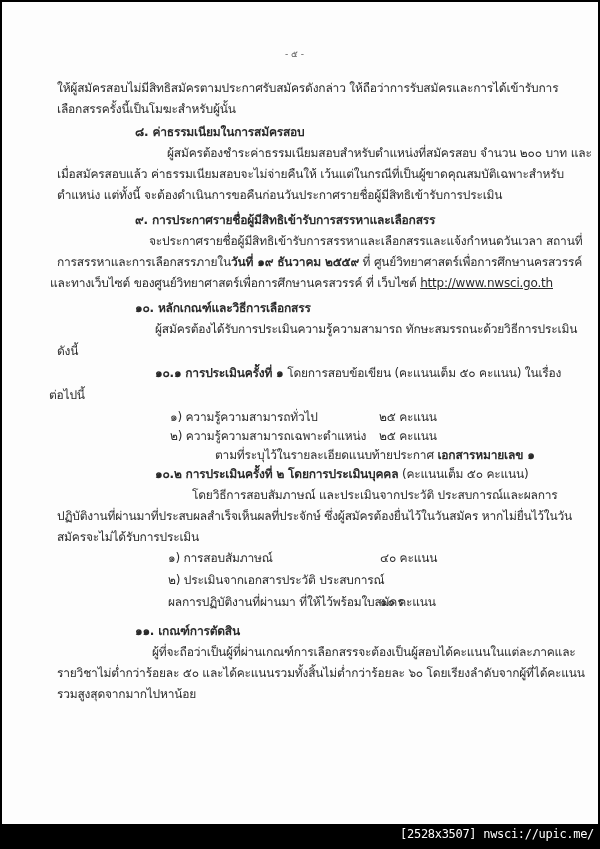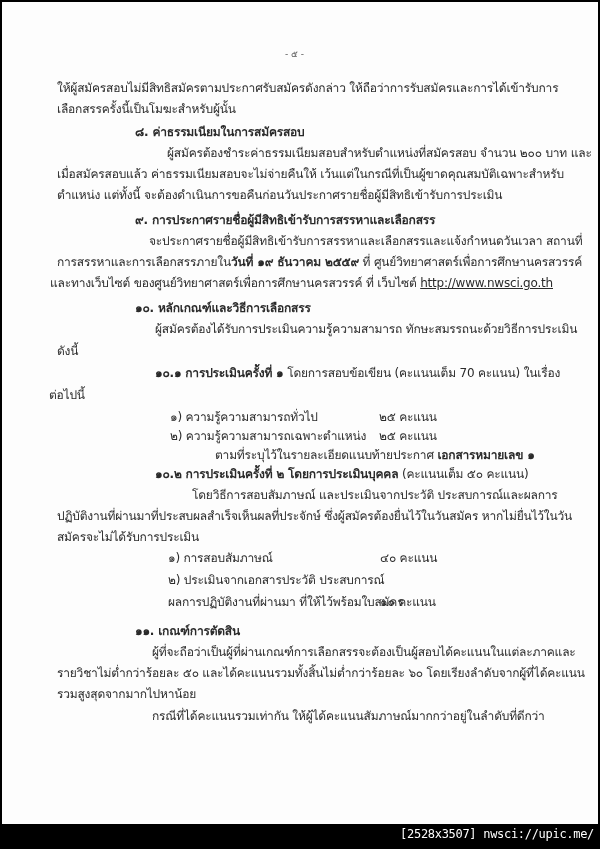--- a/index.html
+++ b/index.html
@@ -41,21 +41,21 @@
   </div>
   <div class="t" style="left:48px; top:274px;">
     <span>และทางเว็บไซต์ ของศูนย์วิทยาศาสตร์เพื่อการศึกษานครสวรรค์ ที่ เว็บไซต์ </span><a class="link">http://www.nwsci.go.th</a>
   </div>
 
   <div class="t b" style="left:133px; top:299px;">๑๐. หลักเกณฑ์และวิธีการเลือกสรร</div>
   <div class="t" style="left:153px; top:320px;">ผู้สมัครต้องได้รับการประเมินความรู้ความสามารถ ทักษะสมรรถนะด้วยวิธีการประเมิน</div>
   <div class="t" style="left:55px; top:342px;">ดังนี้</div>
 
   <div class="t" style="left:153px; top:364px;">
-    <span class="b">๑๐.๑  การประเมินครั้งที่ ๑</span><span> โดยการสอบข้อเขียน (คะแนนเต็ม 70  คะแนน) ในเรื่อง</span>
+    <span class="b">๑๐.๑  การประเมินครั้งที่ ๑</span><span> โดยการสอบข้อเขียน (คะแนนเต็ม ๕๐  คะแนน) ในเรื่อง</span>
   </div>
   <div class="t" style="left:47px; top:386px;">ต่อไปนี้</div>
   <div class="t" style="left:168px; top:408px;">๑)  ความรู้ความสามารถทั่วไป</div>
   <div class="t" style="left:377px; top:408px;">๒๕  คะแนน</div>
   <div class="t" style="left:168px; top:427px;">๒)  ความรู้ความสามารถเฉพาะตำแหน่ง</div>
   <div class="t" style="left:377px; top:427px;">๒๕  คะแนน</div>
   <div class="t" style="left:213px; top:446px;">
     <span>ตามที่ระบุไว้ในรายละเอียดแนบท้ายประกาศ  </span><span class="b">เอกสารหมายเลข ๑</span>
   </div>
 
@@ -68,16 +68,15 @@
   <div class="t" style="left:166px; top:549px;">๑) การสอบสัมภาษณ์</div>
   <div class="t" style="left:378px; top:549px;">๔๐ คะแนน</div>
   <div class="t" style="left:166px; top:571px;">๒) ประเมินจากเอกสารประวัติ ประสบการณ์</div>
   <div class="t" style="left:166px; top:593px;">ผลการปฏิบัติงานที่ผ่านมา ที่ให้ไว้พร้อมใบสมัคร</div>
   <div class="t" style="left:378px; top:593px;">๑๐ คะแนน</div>
 
   <div class="t b" style="left:133px; top:622px;">๑๑. เกณฑ์การตัดสิน</div>
   <div class="t" style="left:150px; top:643px;">ผู้ที่จะถือว่าเป็นผู้ที่ผ่านเกณฑ์การเลือกสรรจะต้องเป็นผู้สอบได้คะแนนในแต่ละภาคและ</div>
   <div class="t" style="left:55px; top:664px;">รายวิชาไม่ต่ำกว่าร้อยละ ๕๐ และได้คะแนนรวมทั้งสิ้นไม่ต่ำกว่าร้อยละ ๖๐ โดยเรียงลำดับจากผู้ที่ได้คะแนน</div>
   <div class="t" style="left:55px; top:685px;">รวมสูงสุดจากมากไปหาน้อย</div>
-  <div class="t" style="left:150px; top:707px;">กรณีที่ได้คะแนนรวมเท่ากัน ให้ผู้ได้คะแนนสัมภาษณ์มากกว่าอยู่ในลำดับที่ดีกว่า</div>
 </div>
 
 <div class="footer">[2528x3507] nwsci://upic.me/</div>
 
 </body></html>

